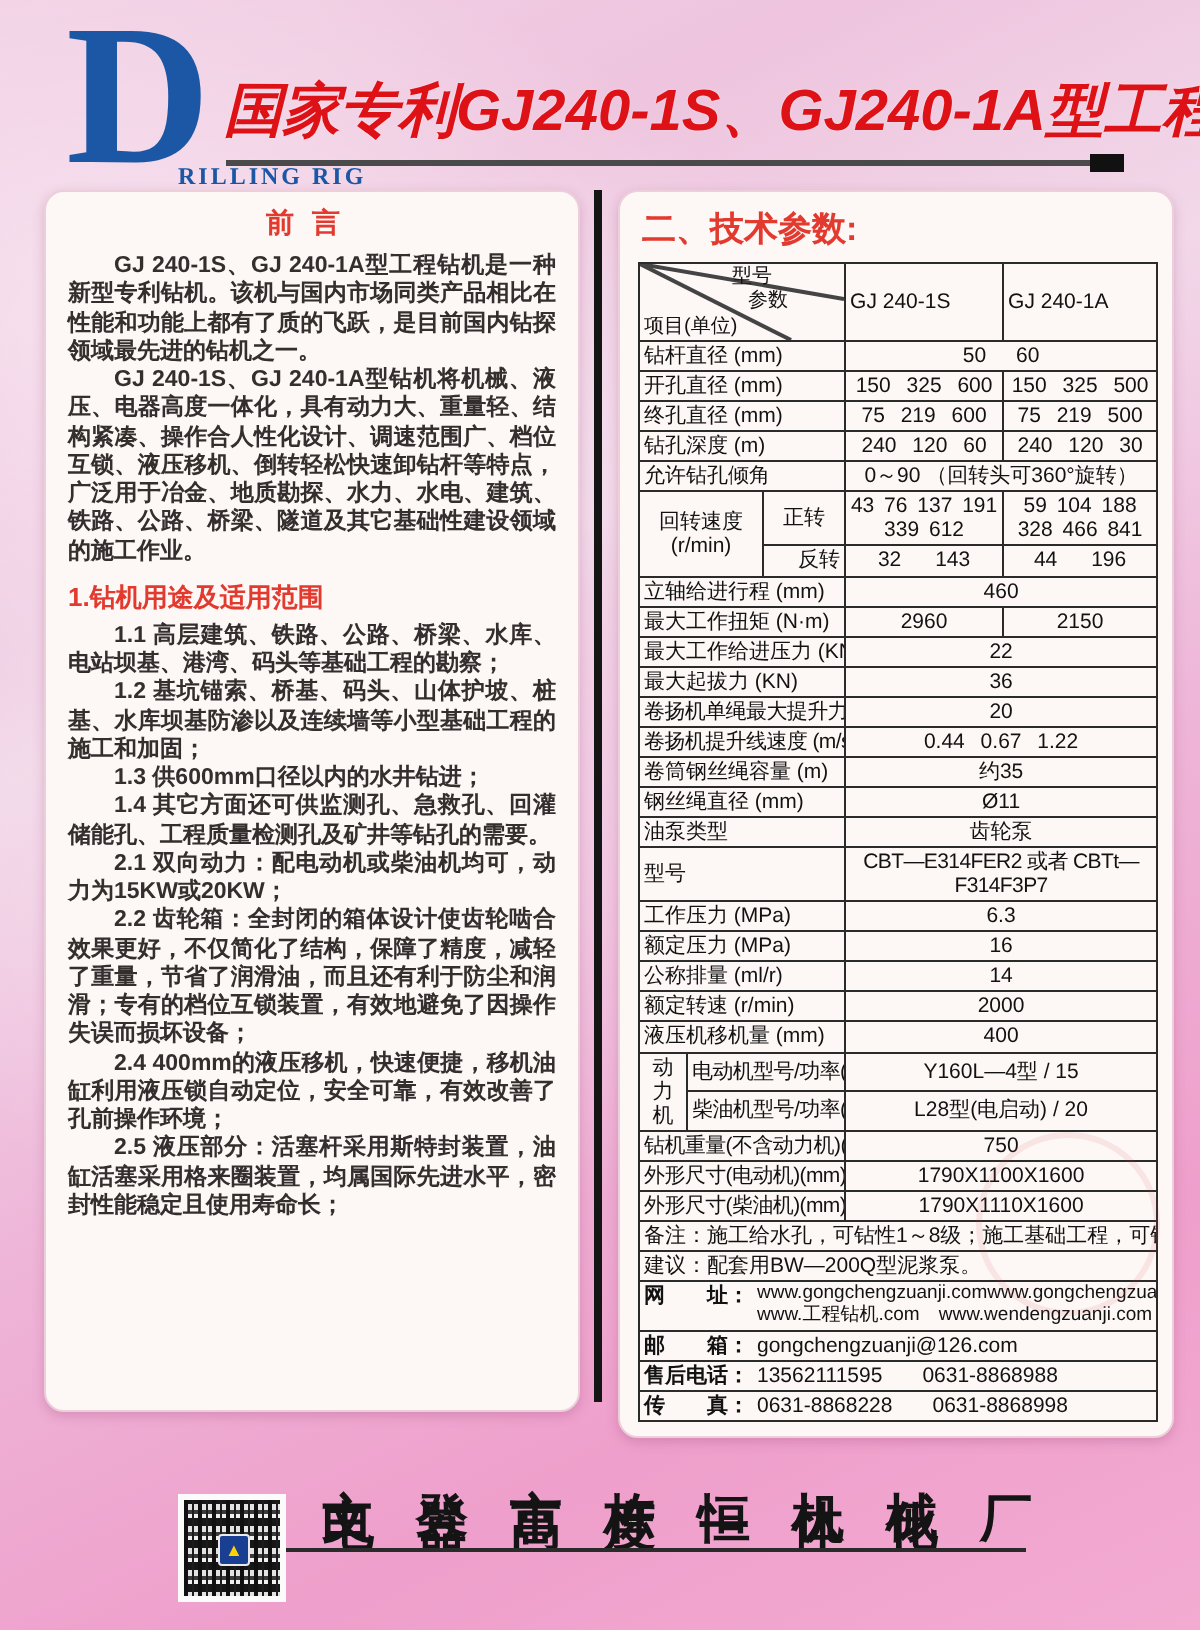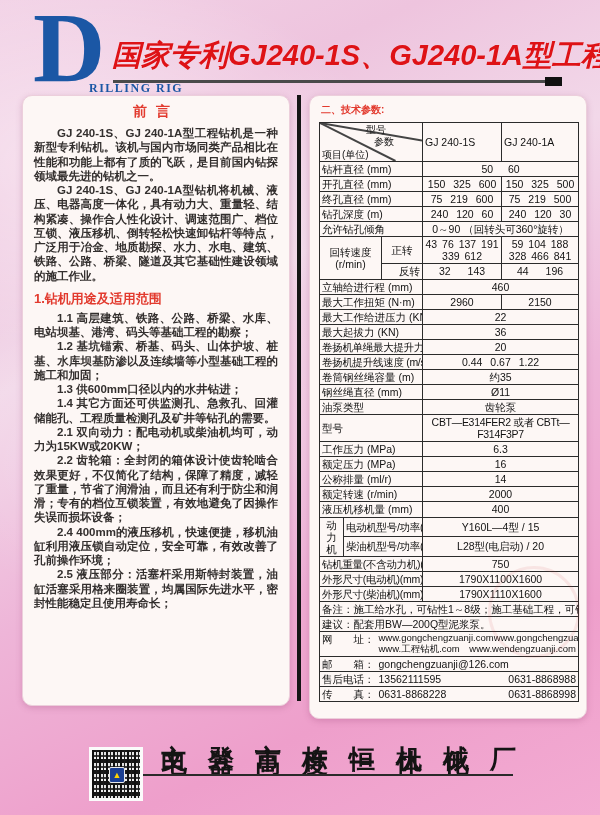--- a/index.html
+++ b/index.html
@@ -46,45 +46,45 @@
     font-size:14px; font-weight:bold; color:#e23a2e; letter-spacing:9px;
   }
   .left-box p {
     margin:0; font-size:11.5px; line-height:1.24; color:#332f2e;
     text-indent:2em; font-weight:600; text-align:justify;
   }
   .left-box h3 {
     margin:7px 0 3px; font-size:13px; font-weight:bold; color:#e23a2e;
   }
   
-  .right-box h3 { margin:2px 0 5px 2px; font-size:10px; font-weight:bold; color:#e23a2e; }
+  .right-box h3 { margin:2px 0 5px 2px; font-size:17px; font-weight:bold; color:#e23a2e; }
   table.specs { width:259px; border-collapse:collapse; table-layout:fixed; }
   table.specs td {
     border:1px solid #2b2b2b; font-size:10.5px; line-height:1.15;
     padding:1px 2px; color:#121212; vertical-align:middle; overflow:hidden;
   }
   td.lbl { text-align:left; padding-left:3px; white-space:nowrap; }
   td.val { text-align:center; word-spacing:5px; }
   td.val-tight { text-align:center; word-spacing:2px; }
   .sm  { font-size:9px; letter-spacing:-0.3px; }
   .smv { font-size:9.5px; }
   td.corner { height:36px; padding:0; position:relative; }
   .corner svg { position:absolute; left:0; top:0; width:100%; height:100%; }
   .corner .c-model { position:absolute; top:1px;  left:46px; font-size:10px; }
   .corner .c-param { position:absolute; top:13px; left:54px; font-size:10px; }
   .corner .c-item  { position:absolute; bottom:1px; left:2px; font-size:10px; }
   td.model-h { text-align:left; font-size:11px; }
   td.vert { padding:0 1px; text-align:center; word-break:break-all; line-height:1.25; font-size:10px; }
   td.fullrow { text-align:left; padding-left:3px; }
   td.contact { text-align:left; padding:1px 3px; }
   .c-flex { display:flex; align-items:flex-start; }
-  .c-lbl { white-space:nowrap; flex:0 0 auto; margin-right:4px; }
+  .c-lbl { white-space:nowrap; flex:0 0 auto; margin-right:4px;font-weight:bold; }
   .c-val { flex:1 1 auto; min-width:0; }
   .c-line { display:flex; justify-content:space-between; font-size:9.5px; white-space:nowrap; }
-  .c-line.single { justify-content:space-between; gap:34px; font-size:10.5px; }
+  .c-line.single { justify-content:flex-start; gap:20px; font-size:10.5px; }
   .stamp {
     position:absolute; right:6px; bottom:60px; width:86px; height:86px;
     border:3px solid rgba(205,70,70,.10); border-radius:50%; pointer-events:none;
   }
   
   .qr { position:absolute; left:89px; top:747px; width:54px; height:54px; background:#fbfbfb; padding:3px; box-sizing:border-box; }
   .qr-inner {
     position:relative; width:100%; height:100%;
     background-image:
       repeating-linear-gradient(90deg,#101010 0 2px,transparent 2px 4px,#1c1c1c 4px 5px,transparent 5px 8px),

